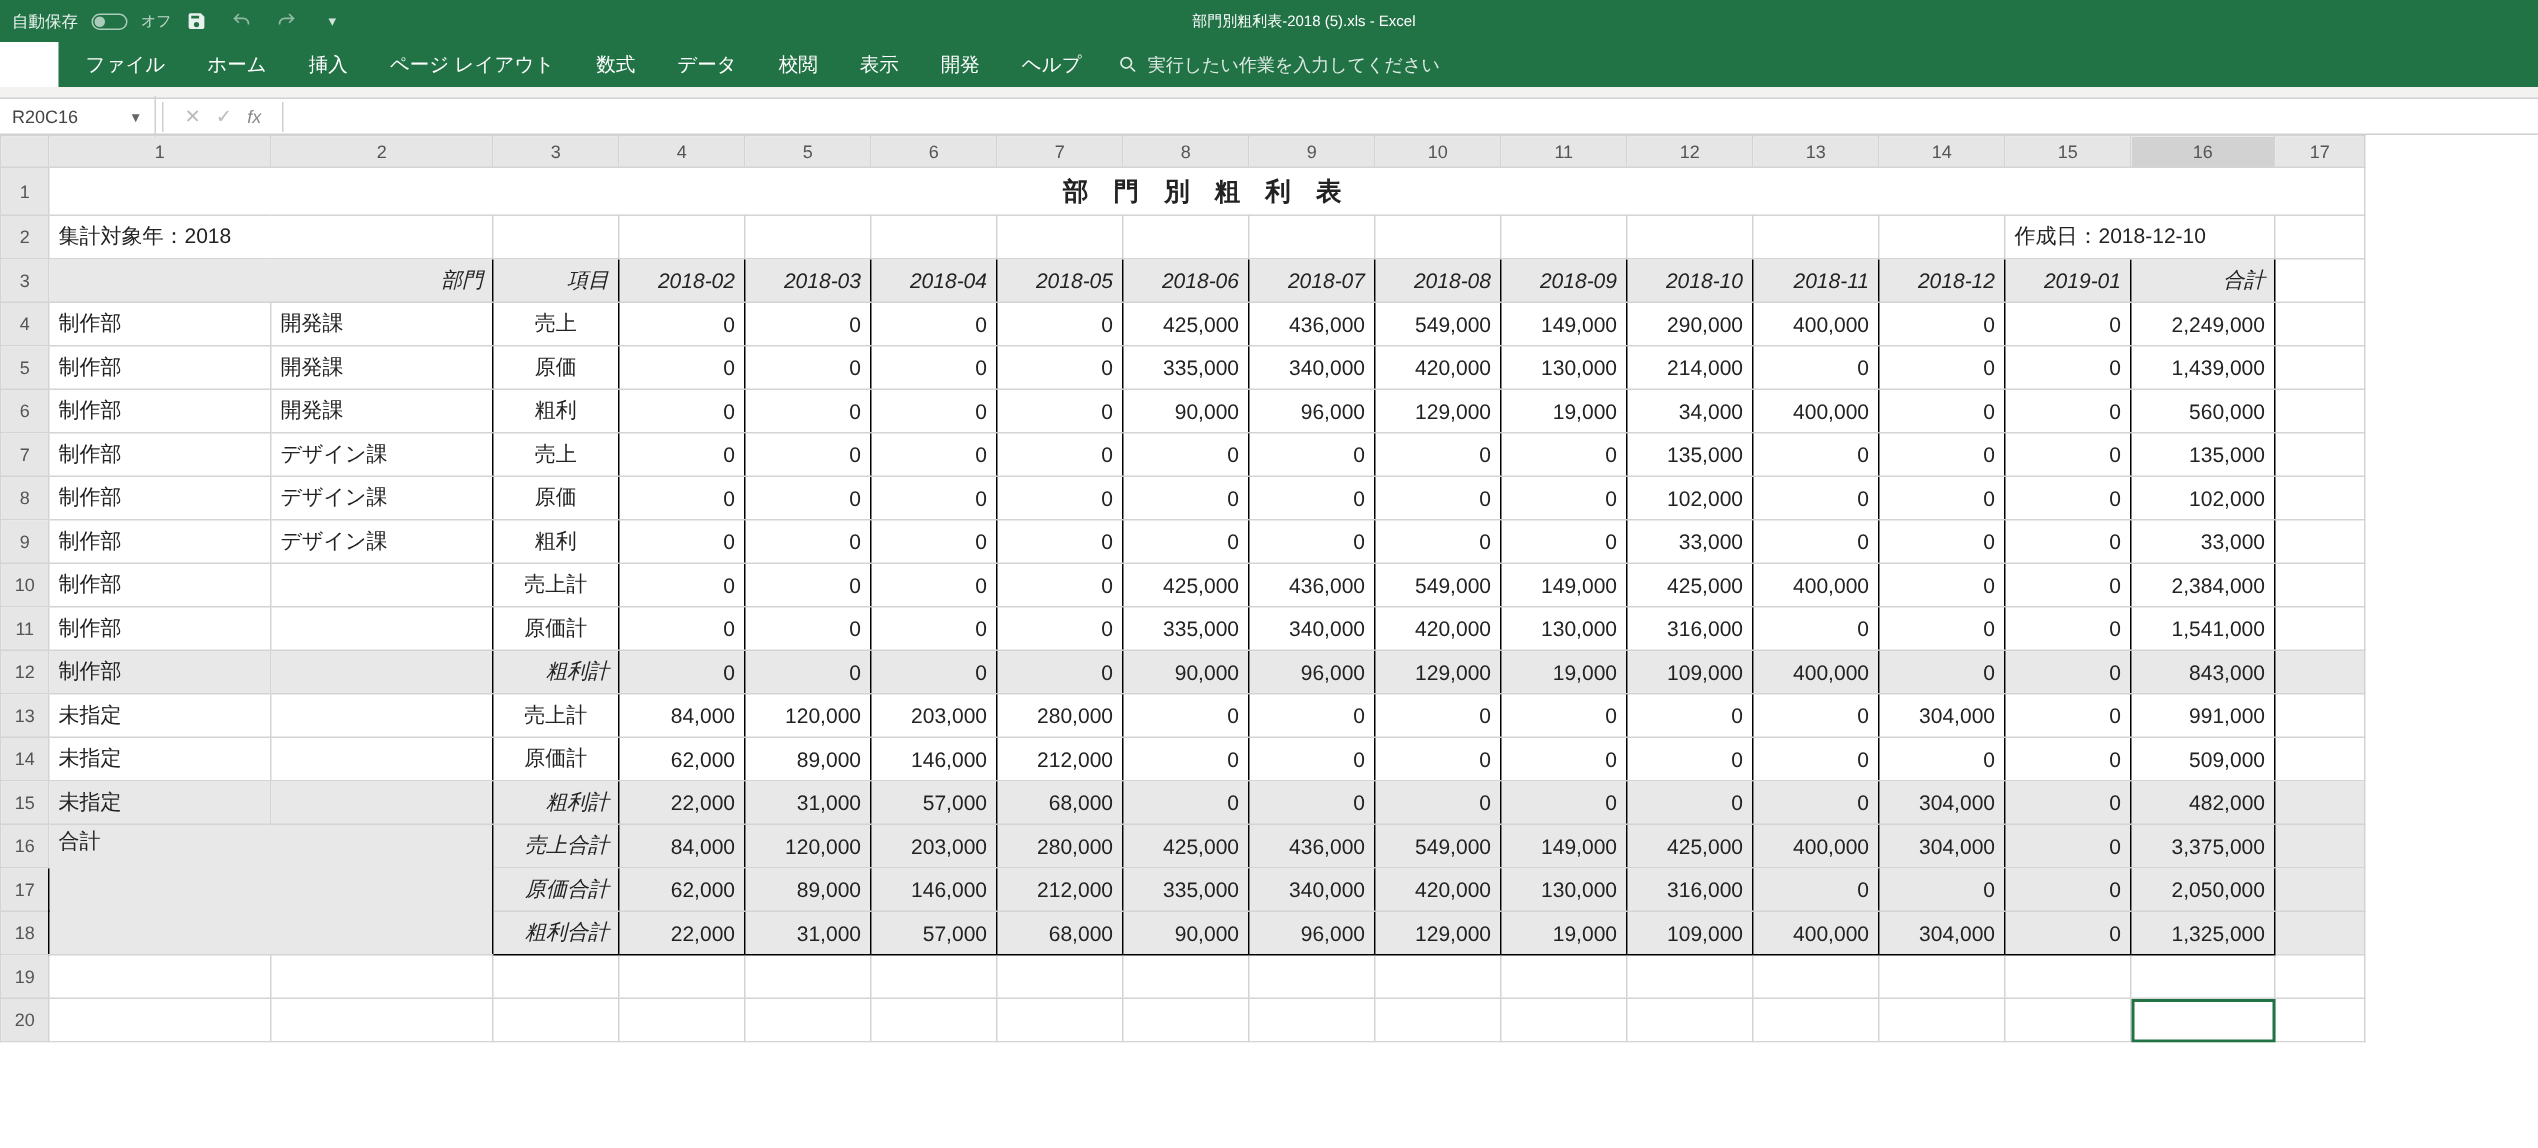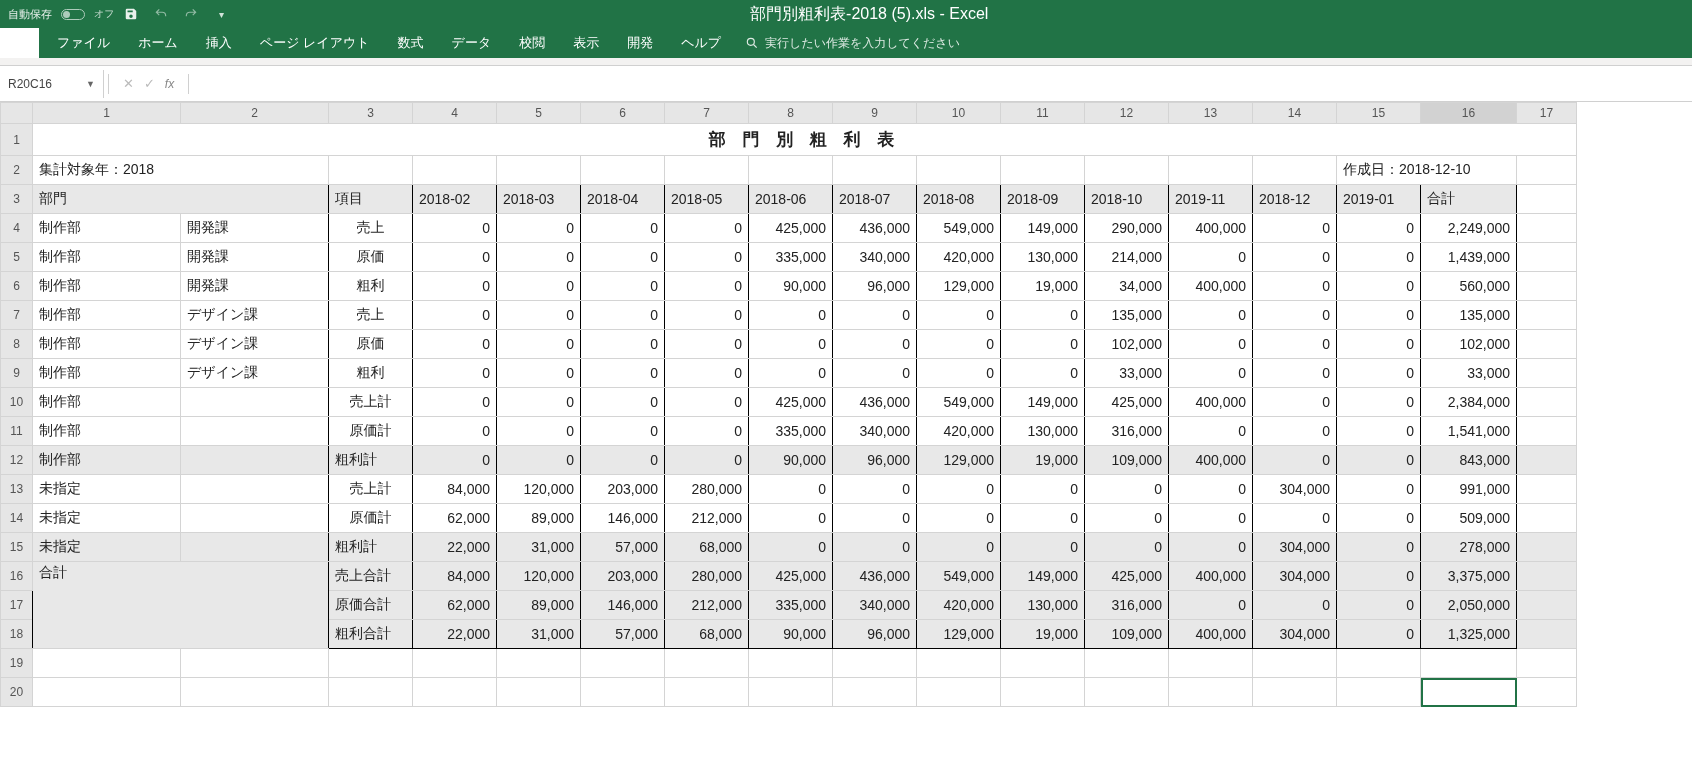--- a/index.html
+++ b/index.html
@@ -3,45 +3,45 @@
 <meta charset="utf-8">
 <style>
   * { margin:0; padding:0; box-sizing:border-box; font-family:"Yu Gothic","Meiryo",sans-serif; }
   body { background:#fff; overflow:hidden; font-size:13px; }
   .titlebar { background:#217346; height:28px; display:flex; align-items:center; color:#fff; padding:0 8px; font-size:12px; }
   .titlebar .qat { display:flex; align-items:center; gap:4px; }
   .titlebar .autosave { display:flex; align-items:center; gap:9px; font-size:11px; opacity:.9; }
   .titlebar .toggle { width:24px; height:11px; border:1px solid #fff; border-radius:6px; position:relative; opacity:.7; }
   .titlebar .toggle::after { content:""; position:absolute; width:7px; height:7px; border-radius:50%; background:#fff; top:1px; left:1px; }
   .titlebar .icon-btn { width:26px; height:26px; display:flex; align-items:center; justify-content:center; cursor:pointer; opacity:.9; }
-  .titlebar .title { flex:1; text-align:center; font-size:16px; }
+  .titlebar .title { flex:1; text-align:center; font-size:10px; }
   .ribbon-tabs { background:#217346; height:30px; display:flex; align-items:center; padding:0 6px; color:#fff; font-size:13px; gap:4px;margin-left:39px; }
   .ribbon-tabs .tab { padding:5px 12px; cursor:pointer; }
   .ribbon-tabs .search { display:flex; align-items:center; gap:6px; opacity:.85; font-size:12px; margin-left:8px;}
   .ribbon-body { background:#f3f2f1; height:8px; border-bottom:1px solid #d0d0d0; }
-  .namebox-row { display:flex; align-items:center; height:36px; border-bottom:1px solid #d0d0d0; background:#fff;}
+  .namebox-row { display:flex; align-items:center; height:24px; border-bottom:1px solid #d0d0d0; background:#fff;}
   .namebox { width:104px; border-right:1px solid #d0d0d0; height:28px; display:flex; align-items:center; padding:0 8px; font-size:12px; color:#444; position:relative;}
   .namebox .arrow { margin-left:auto; font-size:9px; color:#666; }
   .fx-icons { display:flex; align-items:center; gap:10px; padding:0 10px; color:#bbb; font-size:13px;}
   .fx-icons .fx { font-style:italic; color:#888; font-size:12px;}
   .fx-sep { width:1px; height:20px; background:#d0d0d0; margin:0 4px;}
   .formula-bar { flex:1; height:28px; padding:0 6px; }
   .grid-wrap { position:relative; }
   table.grid { border-collapse:collapse; table-layout:fixed; }
   table.grid th, table.grid td { border:1px solid #d4d4d4; overflow:hidden; white-space:nowrap; }
   .colhdr th { background:#e6e6e6; color:#555; font-weight:normal; height:21px; text-align:center; font-size:12px;}
   .colhdr th.sel { background:#d2d2d2; }
   .rowhdr { background:#e6e6e6; color:#555; text-align:center; font-size:12px; width:32px;}
   .corner { background:#e6e6e6; width:32px; }
   td.cell { padding:2px 6px; height:29px; font-size:14px; color:#222; background:#fff;}
   td.num { text-align:right; }
   td.ctr { text-align:center; }
   td.left { text-align:left; }
   tr.shaded td.cell { background:#e8e8e8; }
-  td.thdr { background:#e8e8e8 !important; text-align:left; }
+  td.thdr { background:#e8e8e8 !important; text-align:right;font-style:italic; }
   tr.titlerow td.cell { height:32px; font-size:17px; font-weight:bold; text-align:center; letter-spacing:6px;}
   td.bt { border-top:1.5px solid #000 !important; }
   td.bb { border-bottom:1.5px solid #000 !important; }
   td.bl { border-left:1.5px solid #000 !important; }
   td.br { border-right:1.5px solid #000 !important; }
   td.sel { outline:2px solid #217346; outline-offset:-2px; }
   svg { display:block; }
 </style>
 </head>
 <body>
@@ -181,21 +181,21 @@
           <td class="cell thdr bt br">項目</td>
           <td class="cell thdr bt br">2018-02</td>
           <td class="cell thdr bt br">2018-03</td>
           <td class="cell thdr bt br">2018-04</td>
           <td class="cell thdr bt br">2018-05</td>
           <td class="cell thdr bt br">2018-06</td>
           <td class="cell thdr bt br">2018-07</td>
           <td class="cell thdr bt br">2018-08</td>
           <td class="cell thdr bt br">2018-09</td>
           <td class="cell thdr bt br">2018-10</td>
-          <td class="cell thdr bt br">2019-11</td>
+          <td class="cell thdr bt br">2018-11</td>
           <td class="cell thdr bt br">2018-12</td>
           <td class="cell thdr bt br">2019-01</td>
           <td class="cell thdr bt br">合計</td>
           <td class="cell"></td>
         </tr>
         <tr class="">
           <td class="rowhdr">4</td>
           <td class="cell left bl ">制作部</td>
           <td class="cell left br ">開発課</td>
           <td class="cell ctr br ">売上</td>
@@ -424,21 +424,21 @@
           <td class="cell num br ">57,000</td>
           <td class="cell num br ">68,000</td>
           <td class="cell num br ">0</td>
           <td class="cell num br ">0</td>
           <td class="cell num br ">0</td>
           <td class="cell num br ">0</td>
           <td class="cell num br ">0</td>
           <td class="cell num br ">0</td>
           <td class="cell num br ">304,000</td>
           <td class="cell num br ">0</td>
-          <td class="cell num br ">278,000</td>
+          <td class="cell num br ">482,000</td>
           <td class="cell"></td>
         </tr>
         <tr class="shaded">
           <td class="rowhdr">16</td>
           <td class="cell left bl br bt " colspan="2" rowspan="3" style="vertical-align:top;background:#e8e8e8">合計</td>
           <td class="cell thdr br ">売上合計</td>
           <td class="cell num br ">84,000</td>
           <td class="cell num br ">120,000</td>
           <td class="cell num br ">203,000</td>
           <td class="cell num br ">280,000</td>

